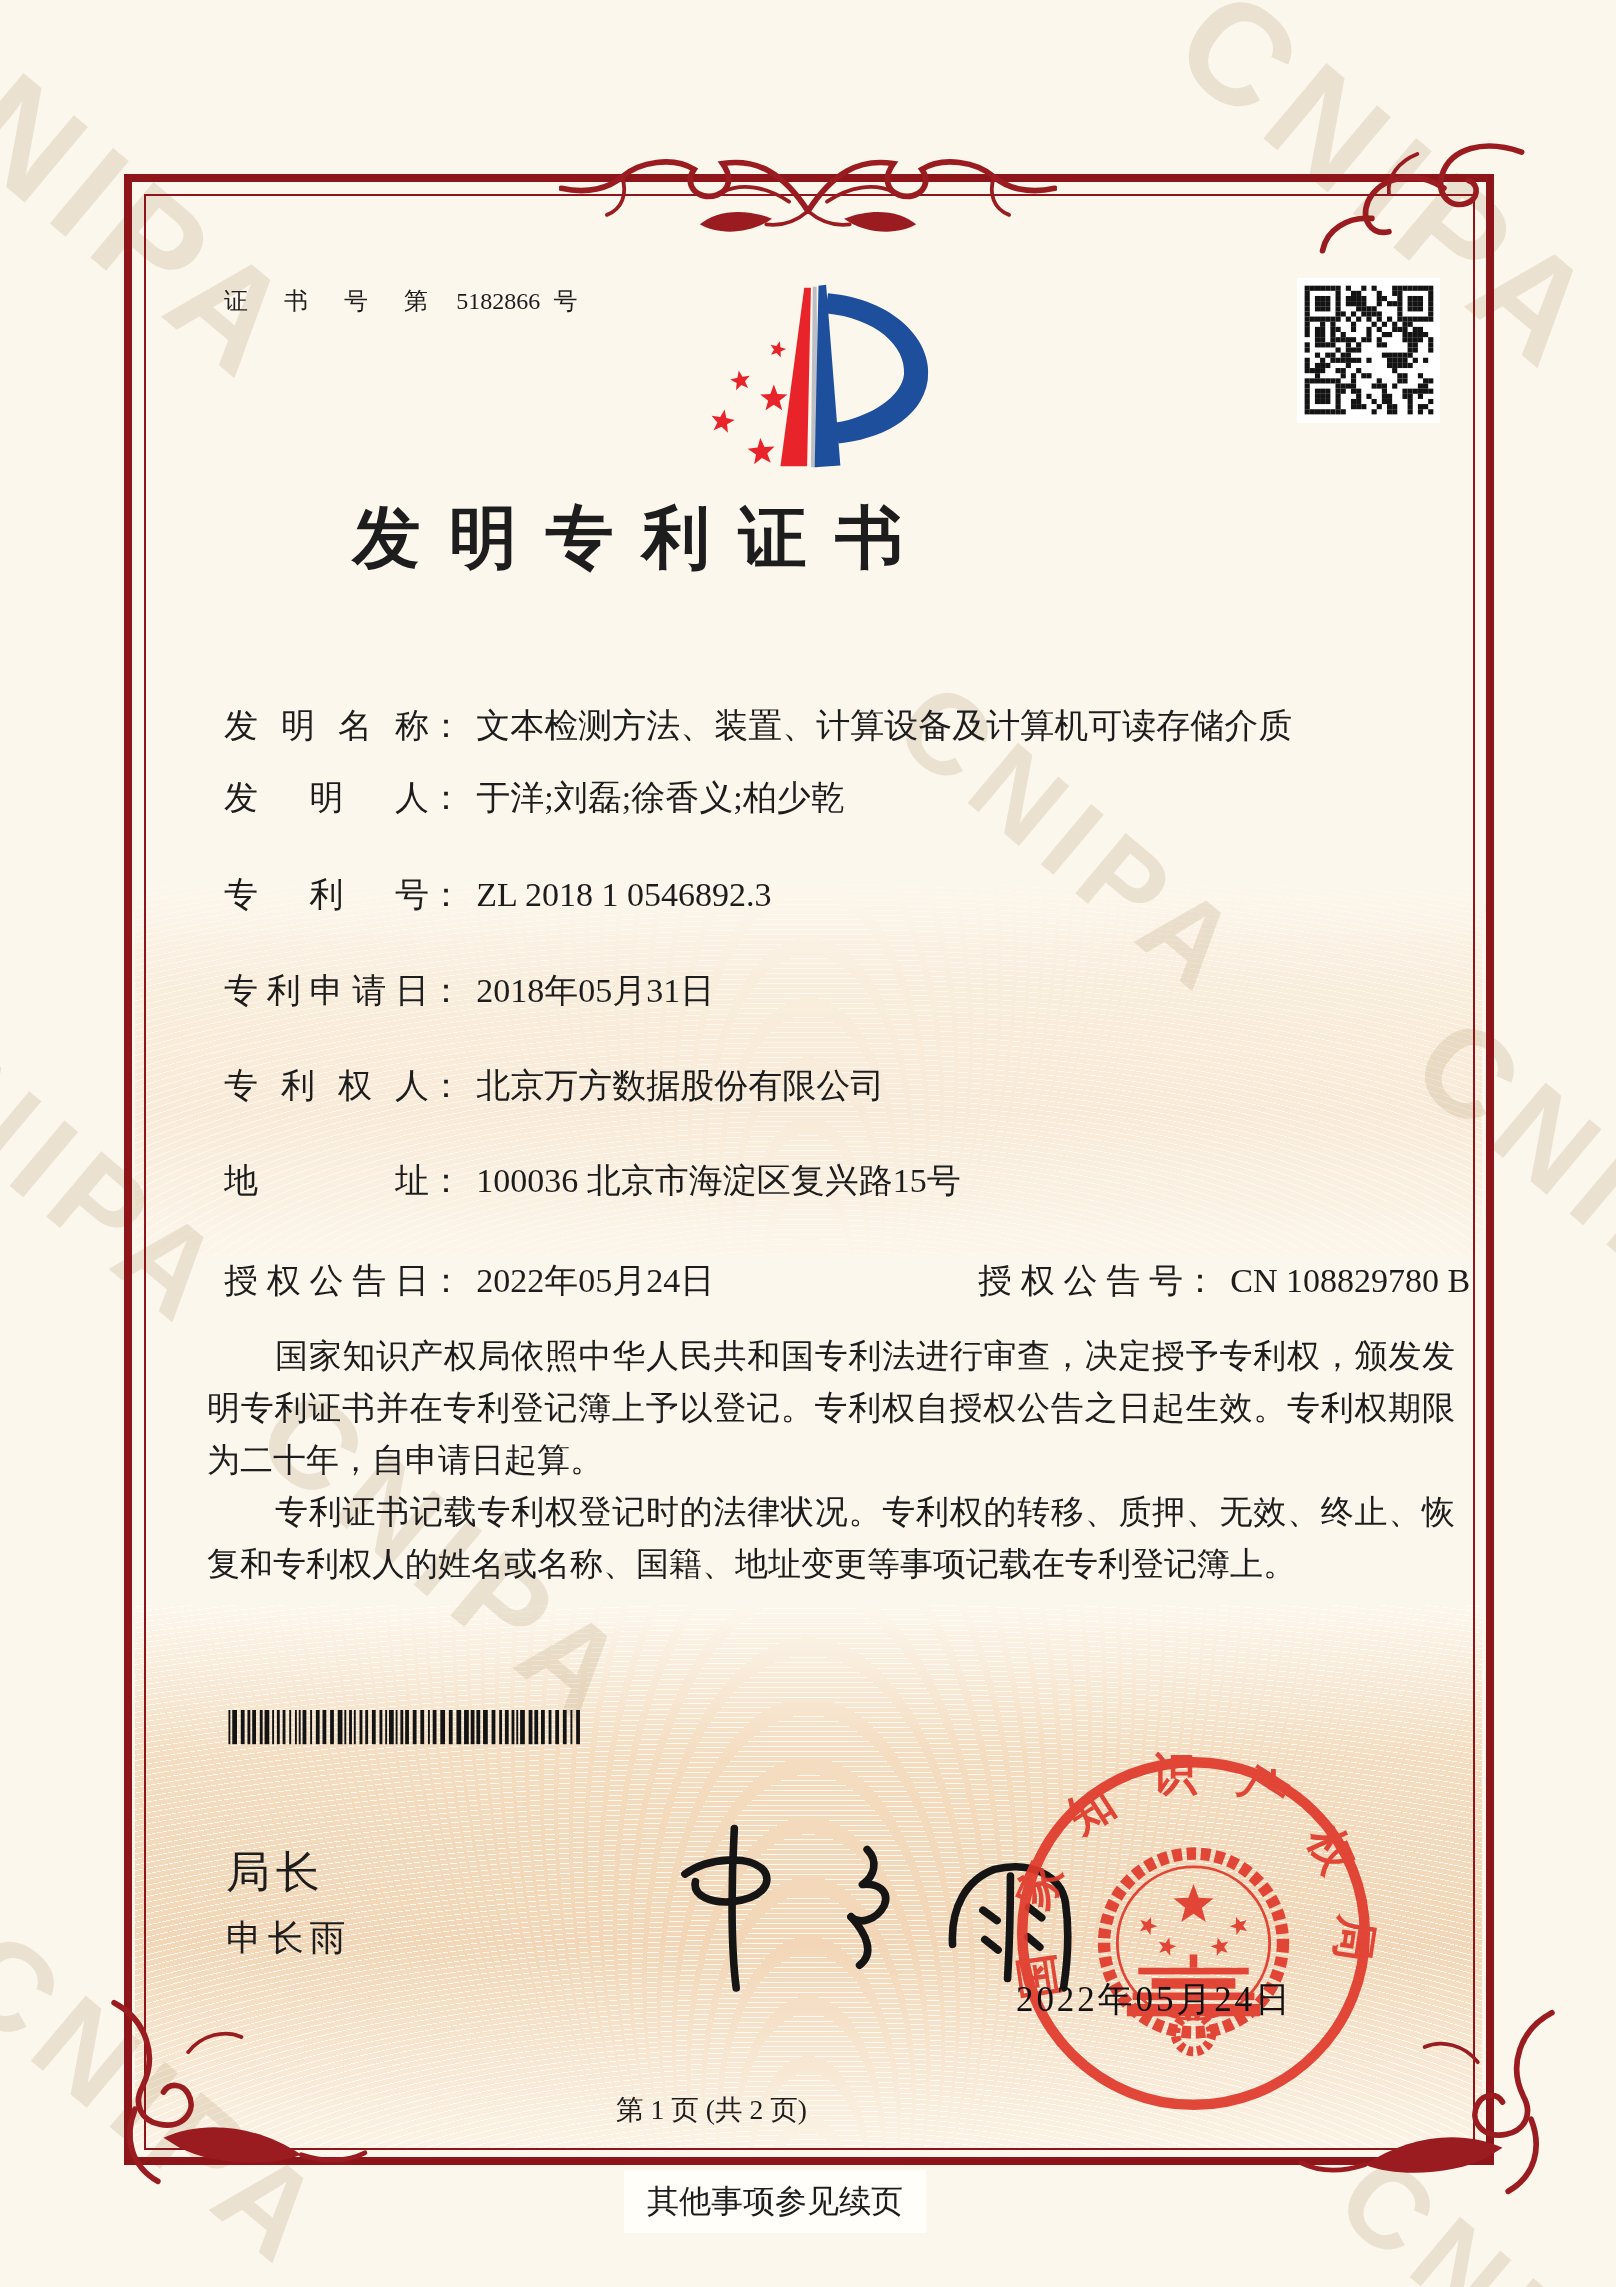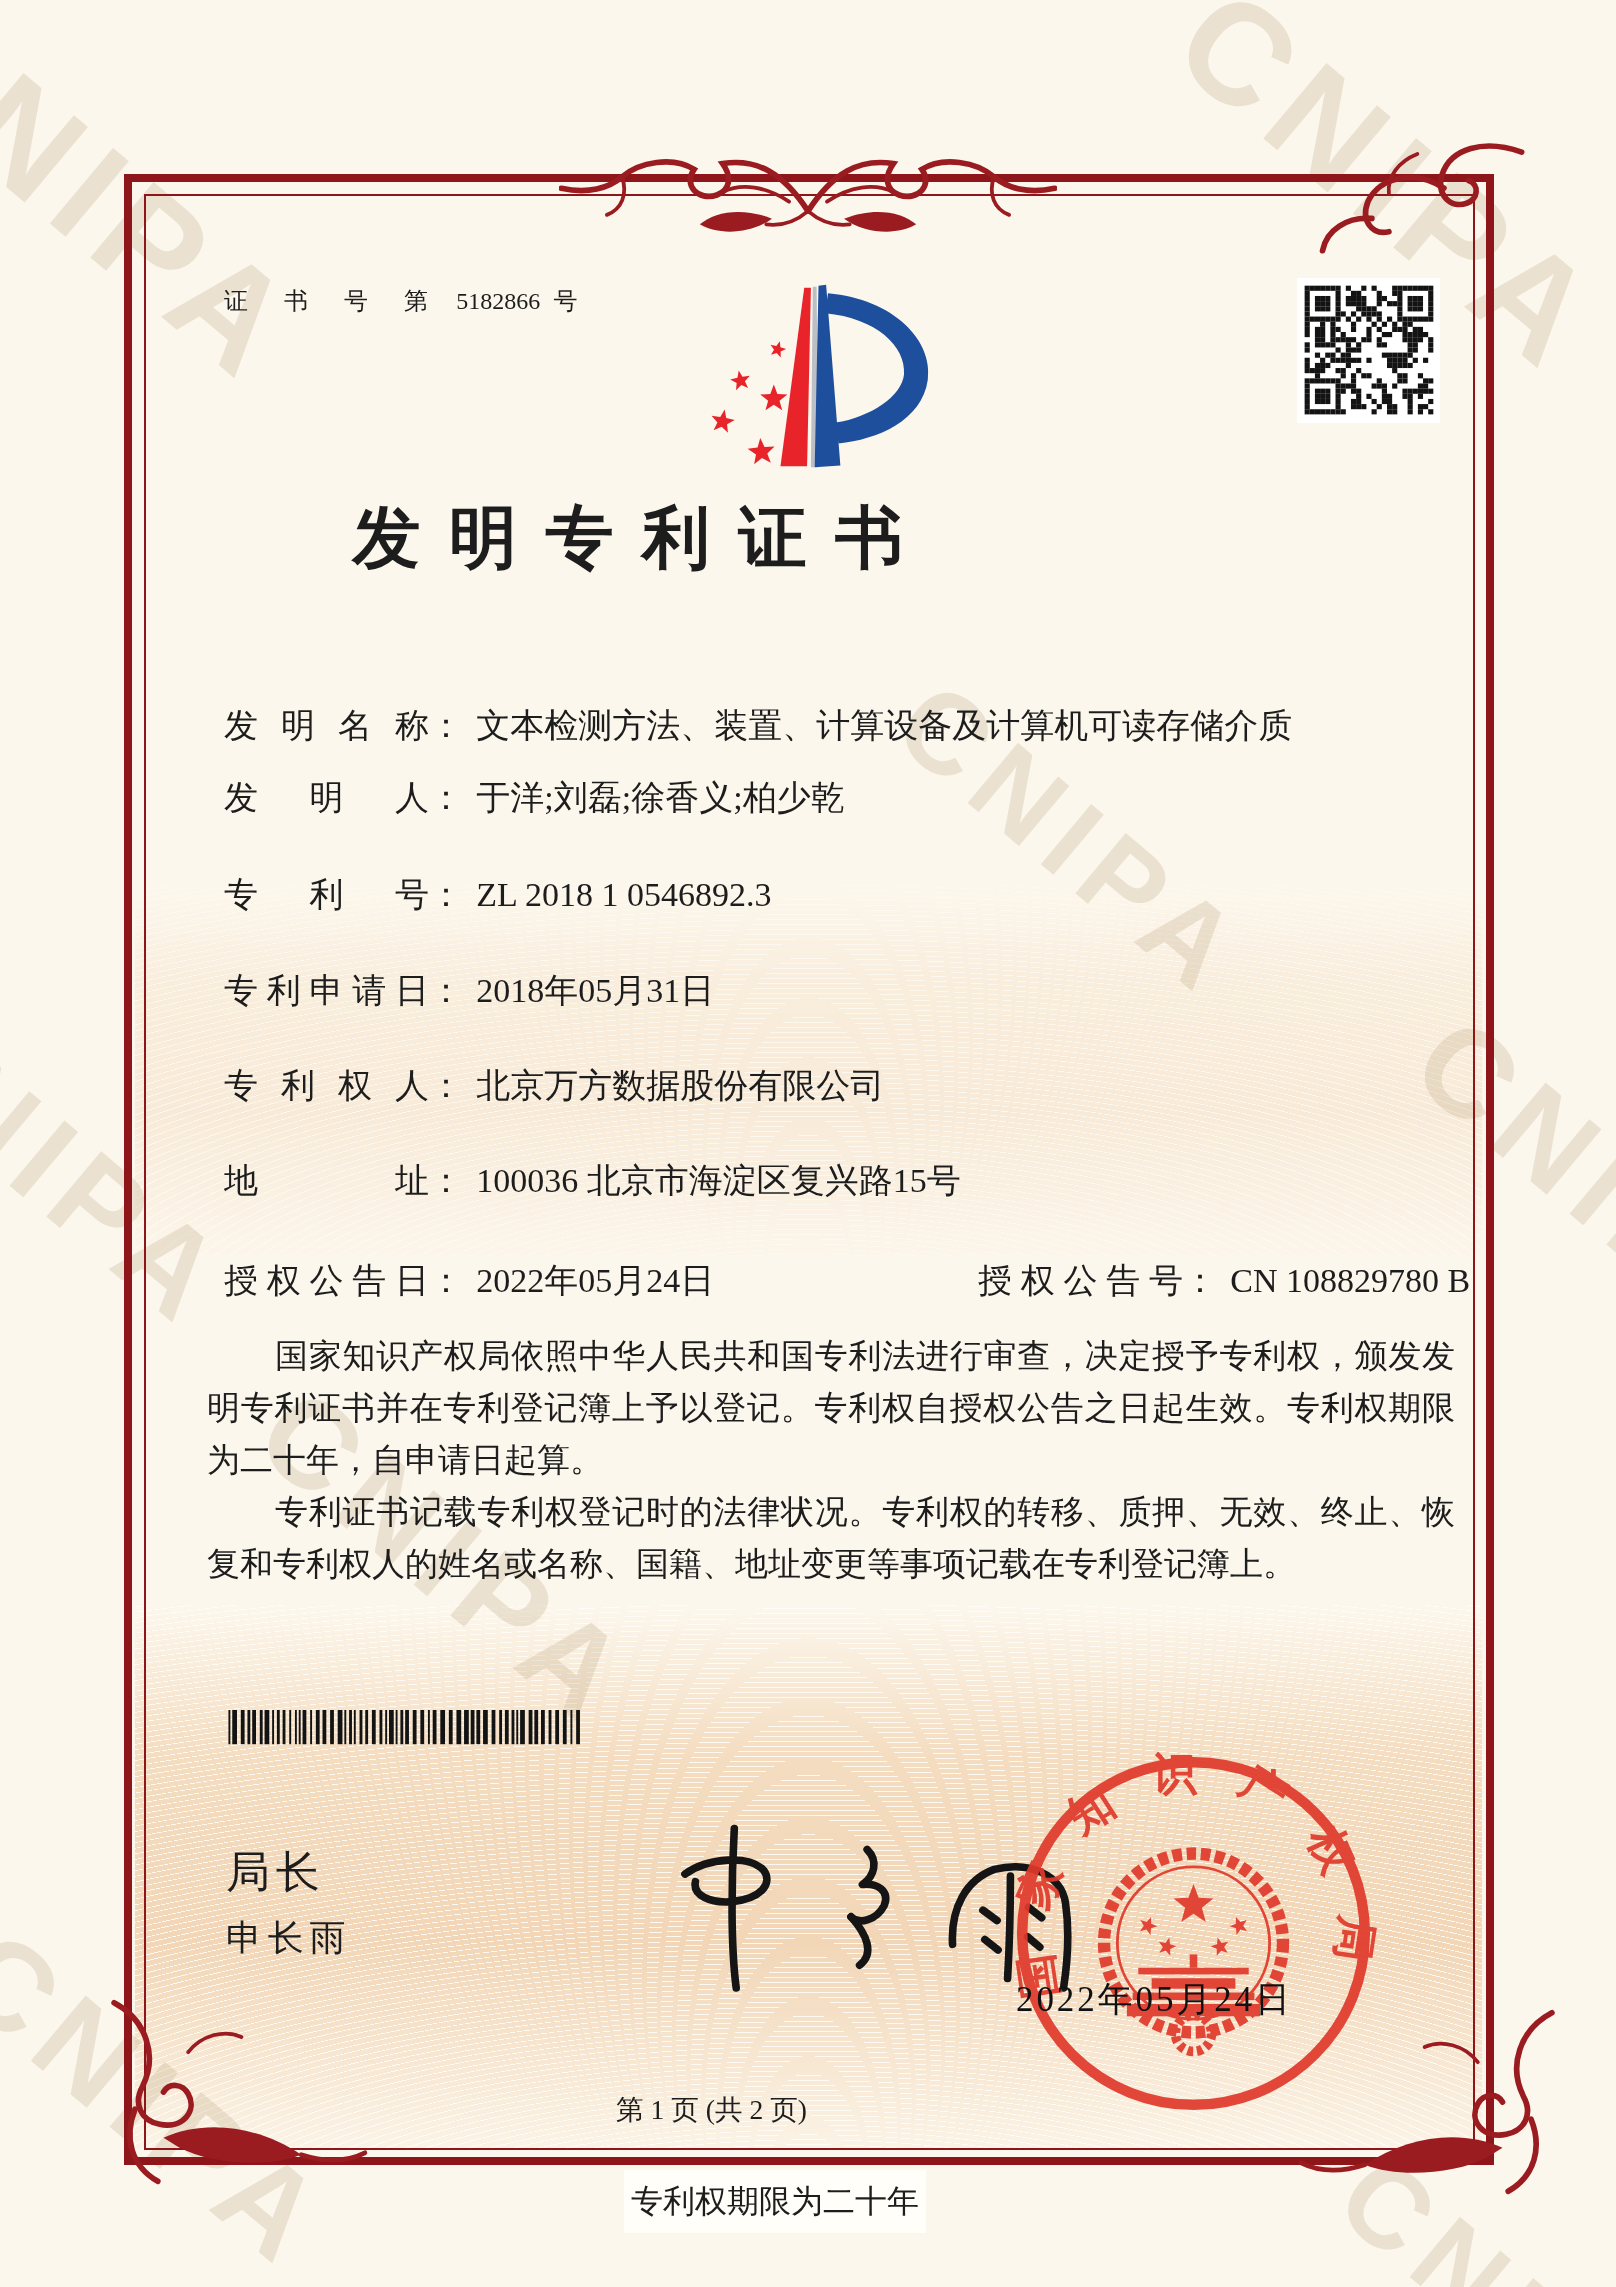--- a/index.html
+++ b/index.html
@@ -573,16 +573,16 @@
         <rect x="-44" y="37" width="88" height="11"></rect>
         <rect x="-64" y="52" width="128" height="8"></rect>
         <rect x="-70" y="64" width="140" height="13"></rect>
         <circle cy="95" r="19" fill="none" stroke="#e0392b" stroke-width="10" stroke-dasharray="6 4"></circle>
       </g>
     </g>
   </svg>
   <div class="seal-date">2022年05月24日</div>
 
   <div class="pagefoot">第 1 页 (共 2 页)</div>
-  <div class="notebox">专利权期限为二十年</div>
+  <div class="notebox">其他事项参见续页</div>
 
 </div>
 
 
 </body></html>

